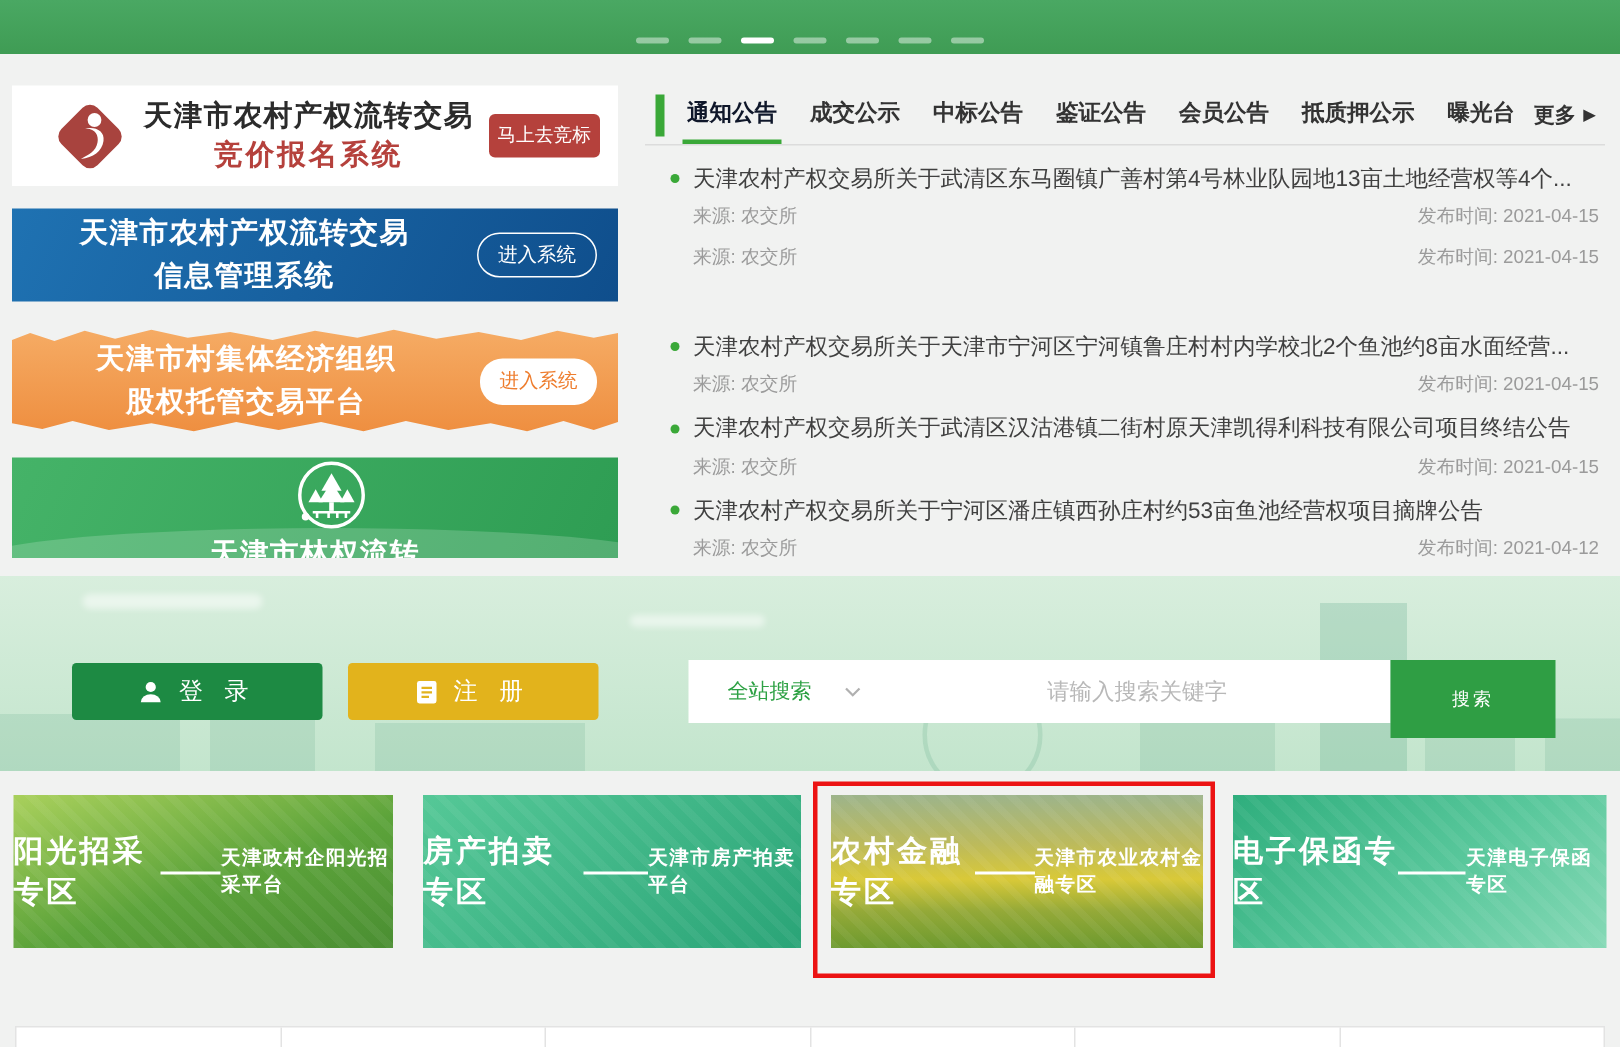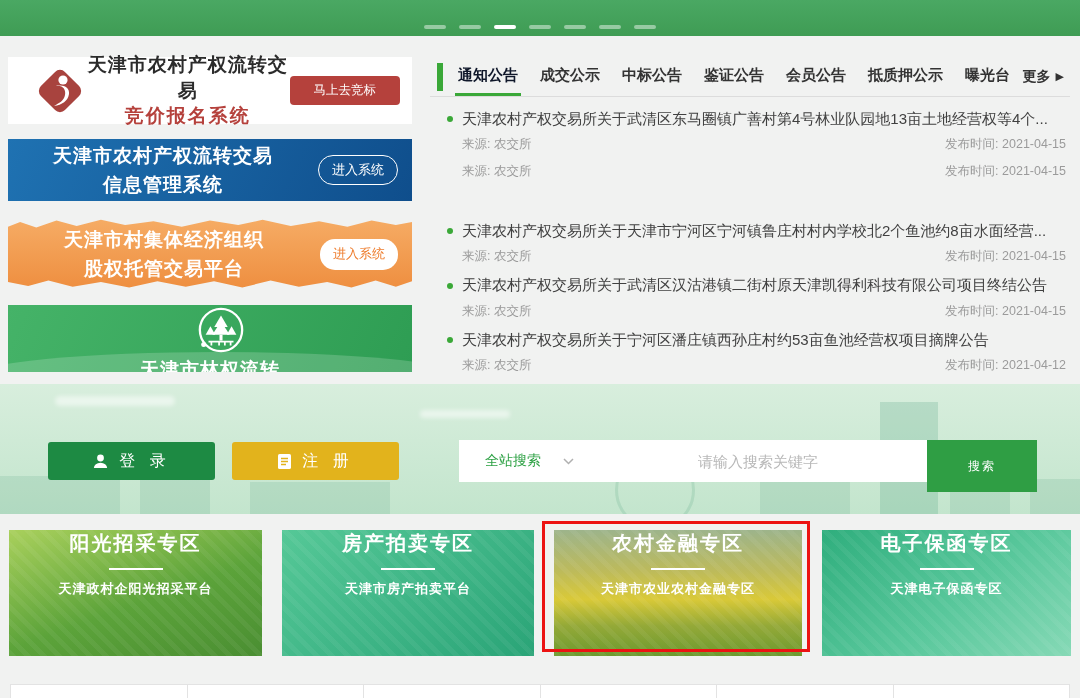--- a/index.html
+++ b/index.html
@@ -16,21 +16,21 @@
   .dot.active { background:#ffffff; }
 
   
   .logo-card { left:8px; top:57px; width:404px; height:67px; background:#fff;
     display:flex; align-items:center; }
   .logo-badge { margin-left:26px; width:52px; height:52px; flex:0 0 52px; }
   .logo-titles { flex:1; text-align:center; line-height:1.35; }
   .logo-title { font-size:19px; font-weight:bold; color:#2b2b2b; letter-spacing:1px; }
   .logo-sub { font-size:19px; font-weight:bold; color:#b5413c; letter-spacing:2px; }
   .bid-btn { margin-right:12px; background:#b5413c; color:#fff; font-size:12.5px;
-    padding:6px 24px; border-radius:4px; border:none; cursor:pointer; white-space:nowrap; }
+    padding:6px 6px; border-radius:4px; border:none; cursor:pointer; white-space:nowrap; }
 
   .sys-banner { left:8px; width:404px; display:flex; align-items:center; color:#fff; }
   .sys-title { flex:1; text-align:center; font-size:19px; font-weight:bold; line-height:29px; letter-spacing:1px; }
   .enter-btn { margin-right:14px; font-size:13px; padding:5px 13px; border-radius:15px;
     background:transparent; border:1.5px solid #fff; color:#fff; cursor:pointer; white-space:nowrap; }
   .banner-info { top:139px; height:62px; background:linear-gradient(115deg,#1f72b2,#0f4e8c); }
   .banner-forest { top:305px; height:67px; background:linear-gradient(115deg,#45b368,#2e9d53);
     overflow:hidden;flex-direction:column; }
   .forest-swoosh { position:absolute; left:-30px; bottom:-26px; width:480px; height:46px;
     background:rgba(255,255,255,.18); border-radius:50% 50% 0 0; }
@@ -83,21 +83,21 @@
   .scope-label { font-size:14px; color:#2da144; white-space:nowrap; }
   .search-input { flex:1; border:none; outline:none; height:100%; font-size:15px;
     text-align:center; color:#444; background:transparent;
     font-family:"Liberation Sans","DejaVu Sans",sans-serif; }
   .search-input::placeholder { color:#b8b8b8; }
   .search-btn { width:110px; height:52px; border:none; background:#2f9e44; color:#fff;
     font-size:12px; cursor:pointer; letter-spacing:2px;
     font-family:"Liberation Sans","DejaVu Sans",sans-serif; }
 
   
-  .zone-card { top:530px; height:126px; display:flex; flex-direction:column; align-items:center;
+  .zone-card { top:530px; height:102px; display:flex; flex-direction:row; align-items:center;
     justify-content:flex-start; color:#fff; cursor:pointer; }
   .zone-card::after { content:""; position:absolute; inset:0;
     background:repeating-linear-gradient(45deg,rgba(255,255,255,.05) 0 5px,transparent 5px 11px); }
   .zone-title { font-size:20px; font-weight:bold; letter-spacing:2px; z-index:1; }
   .zone-div { width:54px; height:2px; background:#fff; margin:11px 0 10px; z-index:1; }
   .zone-sub { font-size:13px; font-weight:bold; letter-spacing:1px; z-index:1; }
   .zone-1 { left:9px; width:253px; background:linear-gradient(160deg,#a9d05c,#5ca33a 55%,#4a8e32); }
   .zone-2 { left:282px; width:252px; background:linear-gradient(140deg,#55c897,#2aa477); }
   .zone-3 { left:554px; width:248px;
     background:linear-gradient(180deg,#9db48b 0%,#bcba5c 32%,#d9c938 55%,#94a938 76%,#6d9a2f 100%); }

